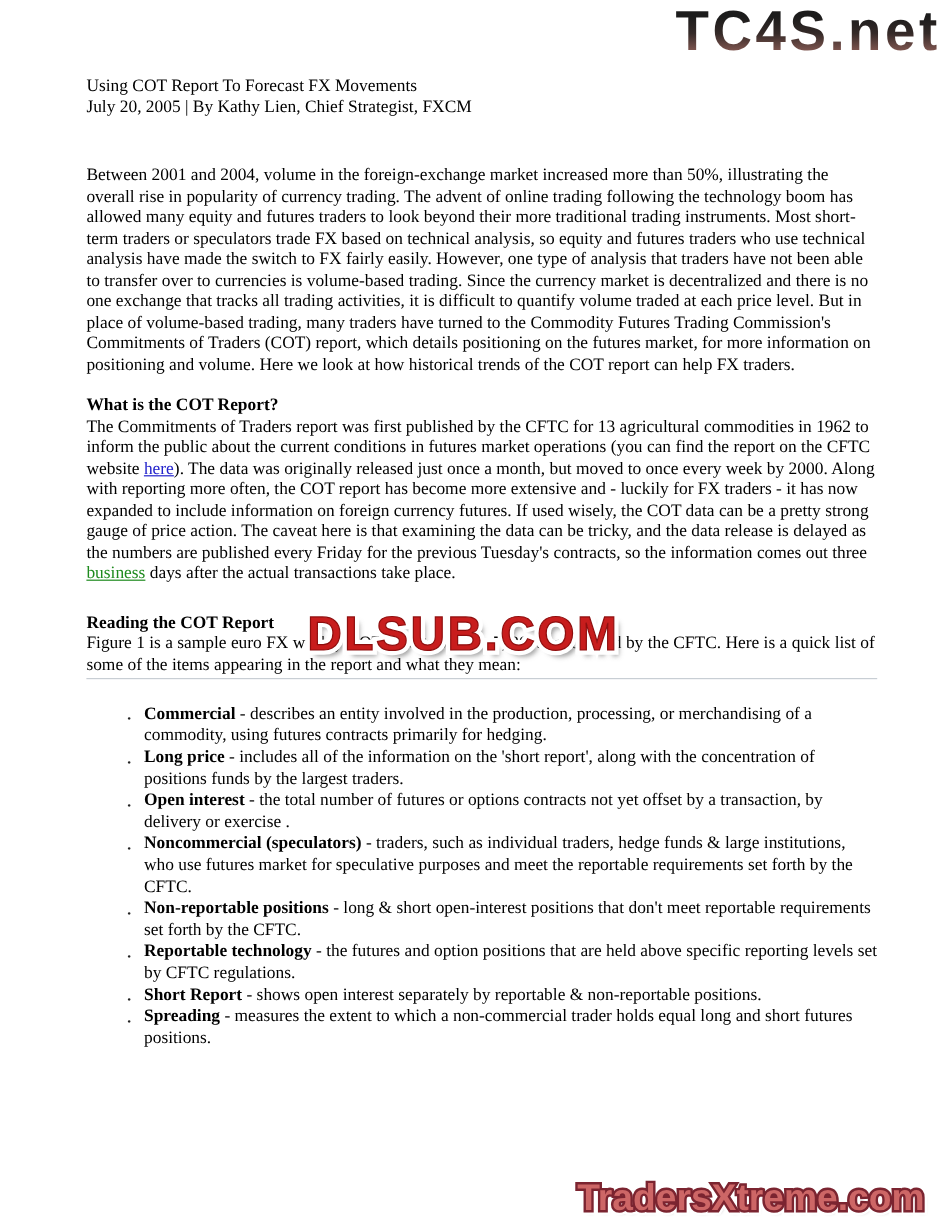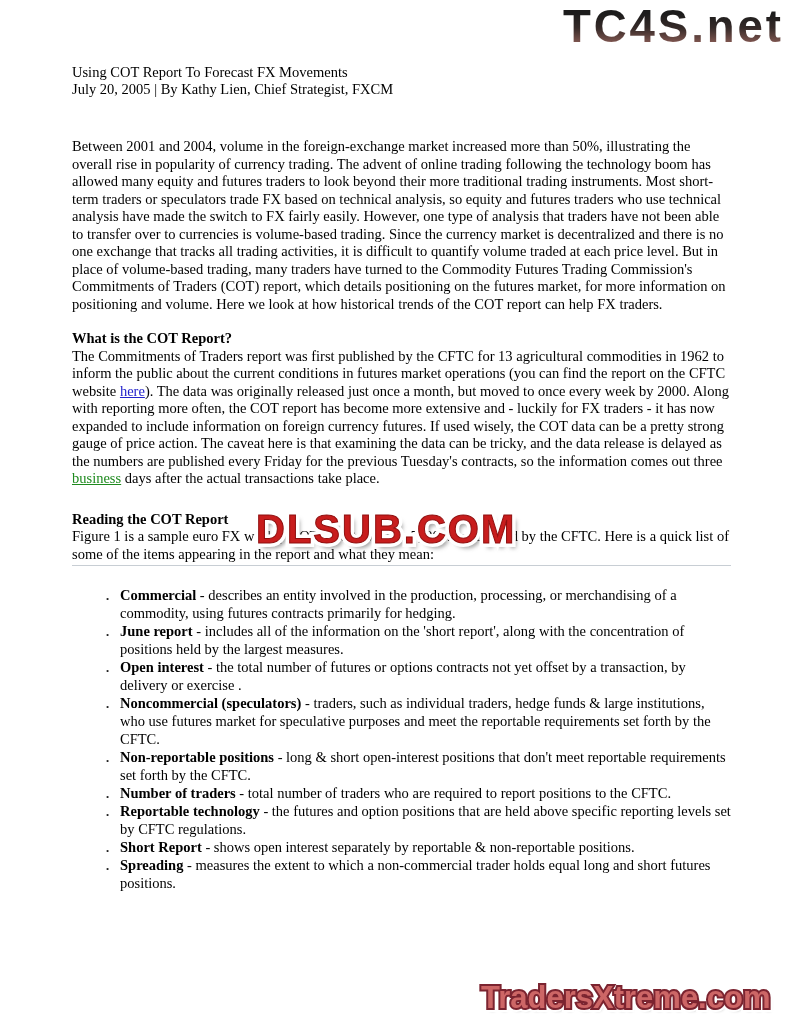--- a/index.html
+++ b/index.html
@@ -164,25 +164,24 @@
 
     <div class="section-reading">
       <div class="heading">Reading the COT Report</div>
       <div>Figure 1 is a sample euro FX weekly COT report for June 7, 2005, published by the CFTC. Here is a quick list of some of the items appearing in the report and what they mean:</div>
     </div>
 
     <hr class="rule">
 
     <ul class="def-list">
       <li><span class="term">Commercial</span><span> - describes an entity involved in the production, processing, or merchandising of a commodity, using futures contracts primarily for hedging.</span></li>
-      <li><span class="term">June report</span><span> - includes all of the information on the 'short report', along with the concentration of positions held by the largest measures.</span></li>
+      <li><span class="term">Long price</span><span> - includes all of the information on the 'short report', along with the concentration of positions funds by the largest traders.</span></li>
       <li><span class="term">Open interest</span><span> - the total number of futures or options contracts not yet offset by a transaction, by delivery or exercise .</span></li>
       <li><span class="term">Noncommercial (speculators)</span><span> - traders, such as individual traders, hedge funds &amp; large institutions, who use futures market for speculative purposes and meet the reportable requirements set forth by the CFTC.</span></li>
       <li><span class="term">Non-reportable positions</span><span> - long &amp; short open-interest positions that don't meet reportable requirements set forth by the CFTC.</span></li>
-      <li><span class="term">Number of traders</span><span> - total number of traders who are required to report positions to the CFTC.</span></li>
       <li><span class="term">Reportable technology</span><span> - the futures and option positions that are held above specific reporting levels set by CFTC regulations.</span></li>
       <li><span class="term">Short Report</span><span> - shows open interest separately by reportable &amp; non-reportable positions.</span></li>
       <li><span class="term">Spreading</span><span> - measures the extent to which a non-commercial trader holds equal long and short futures positions.</span></li>
     </ul>
 
   </div>
 
   <div class="wm">
     <span class="wm-back">DLSUB.COM</span>
     <span class="wm-front">DLSUB.COM</span>

